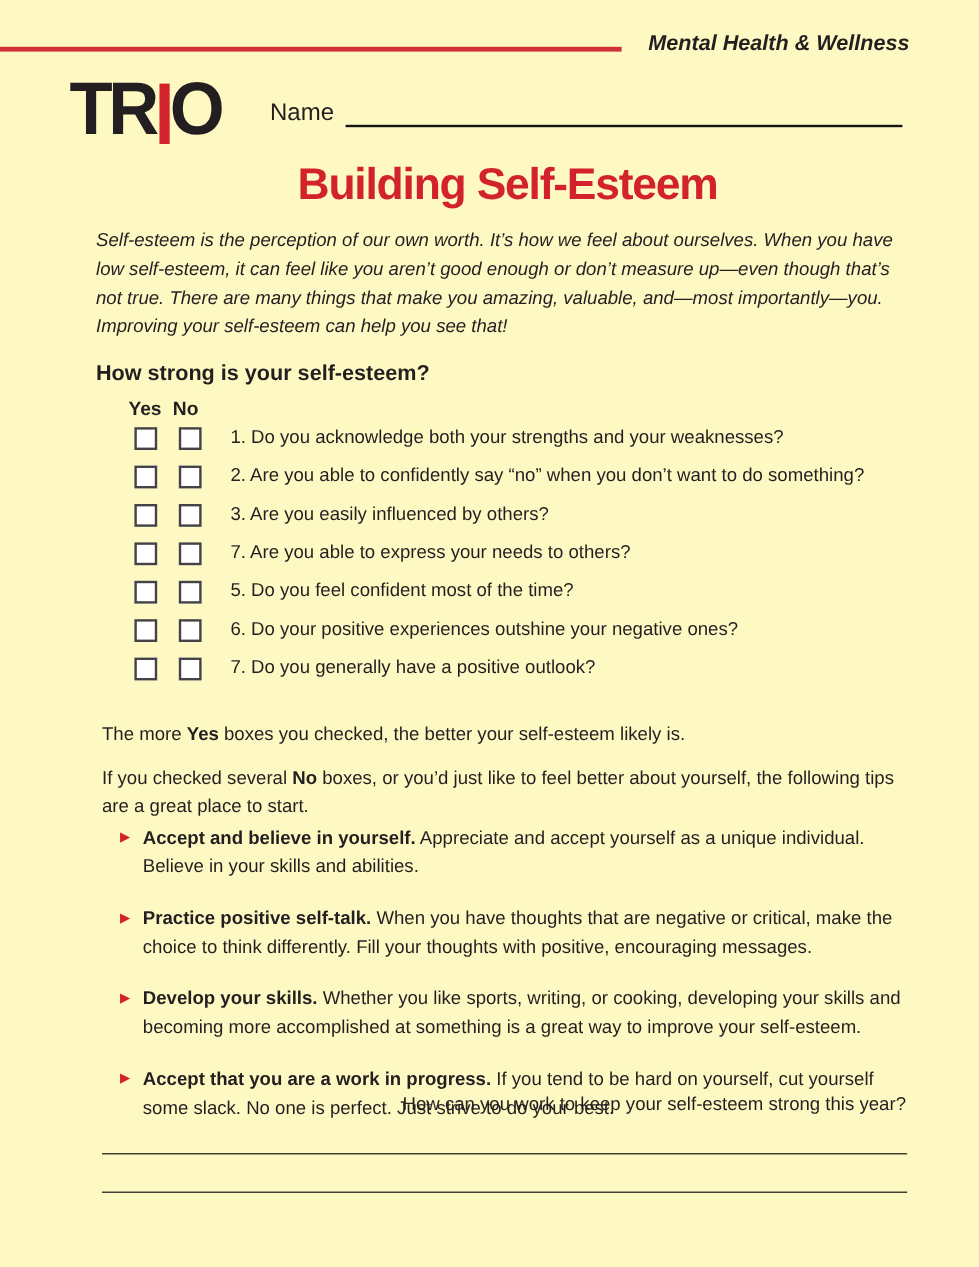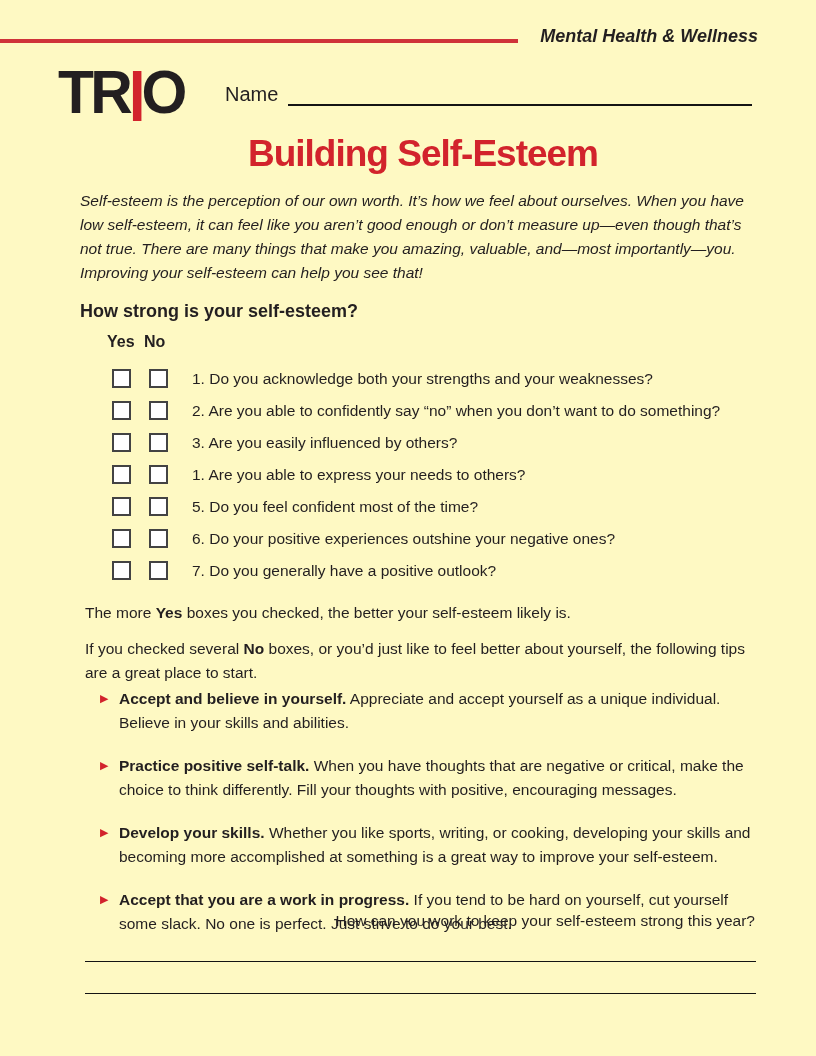--- a/index.html
+++ b/index.html
@@ -82,21 +82,21 @@
     font-size:16px; font-weight:bold;
   }
   .yn-header .yn-yes { width:37px; }
   .yn-header .yn-no  { }
 
   .quiz-list {
     position:absolute; top:356px; left:112px;
     width:650px;
   }
   .quiz-row {
-    display:flex; align-items:flex-end;
+    display:flex; align-items:flex-start;
     height:32px;
   }
   .checkbox {
     width:15px; height:15px;
     border:2px solid #434343;
     background:#fff;
     flex:0 0 auto;
   }
   .checkbox.yes { margin-right:18px; }
   .checkbox.no  { margin-right:24px; }
@@ -194,21 +194,21 @@
       <span class="quiz-label">2. Are you able to confidently say “no” when you don’t want to do something?</span>
     </div>
     <div class="quiz-row">
       <span class="checkbox yes"></span>
       <span class="checkbox no"></span>
       <span class="quiz-label">3. Are you easily influenced by others?</span>
     </div>
     <div class="quiz-row">
       <span class="checkbox yes"></span>
       <span class="checkbox no"></span>
-      <span class="quiz-label">1. Are you able to express your needs to others?</span>
+      <span class="quiz-label">7. Are you able to express your needs to others?</span>
     </div>
     <div class="quiz-row">
       <span class="checkbox yes"></span>
       <span class="checkbox no"></span>
       <span class="quiz-label">5. Do you feel confident most of the time?</span>
     </div>
     <div class="quiz-row">
       <span class="checkbox yes"></span>
       <span class="checkbox no"></span>
       <span class="quiz-label">6. Do your positive experiences outshine your negative ones?</span>

